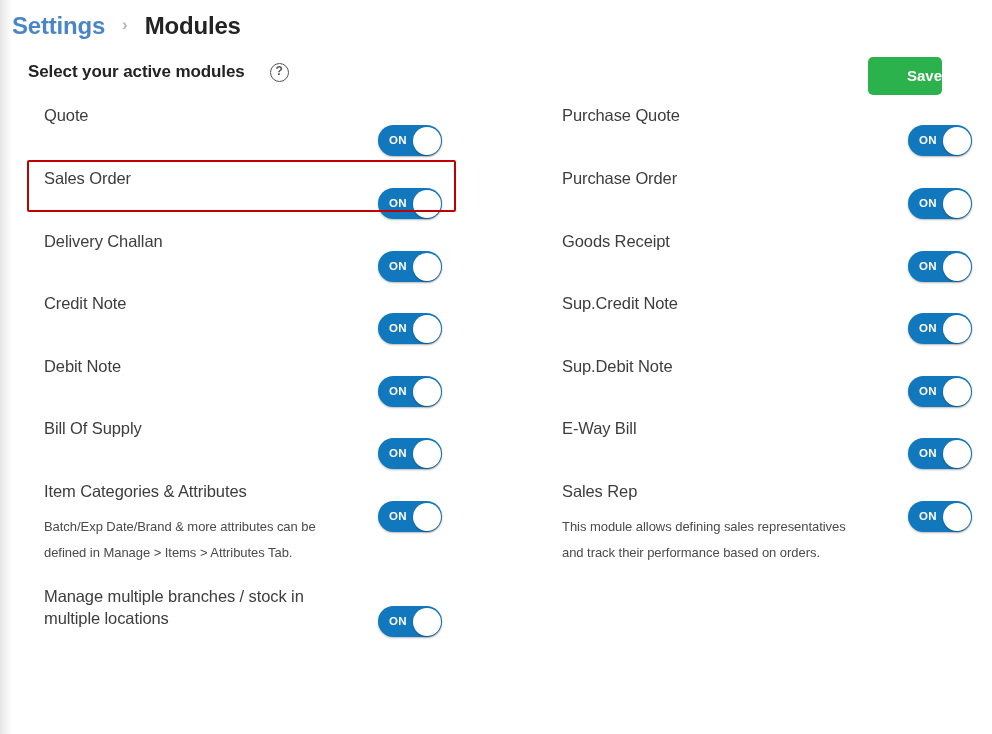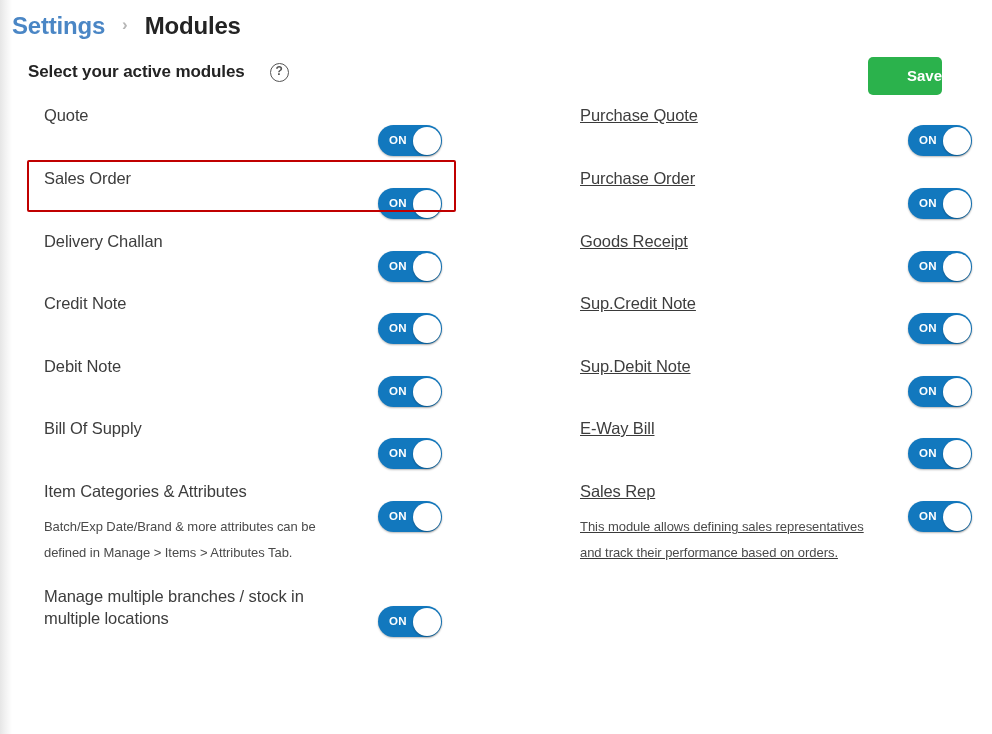--- a/index.html
+++ b/index.html
@@ -131,21 +131,21 @@
     left: 0;
     width: 432px;
     display: block;
   }
   .module-row .label-wrap {
     position: absolute;
     left: 16px;
     top: 0;
     width: 330px;
   }
-  .column-right .module-row .label-wrap { left: 20px; text-decoration: underline; }
+  .column-right .module-row .label-wrap { left: 2px; }
 
   .module-label {
     font-size: 16.5px;
     color: #3d3d3d;
     line-height: 22px;
     letter-spacing: -0.1px;
     white-space: pre-line;
   }
   .module-desc {
     font-size: 13px;

